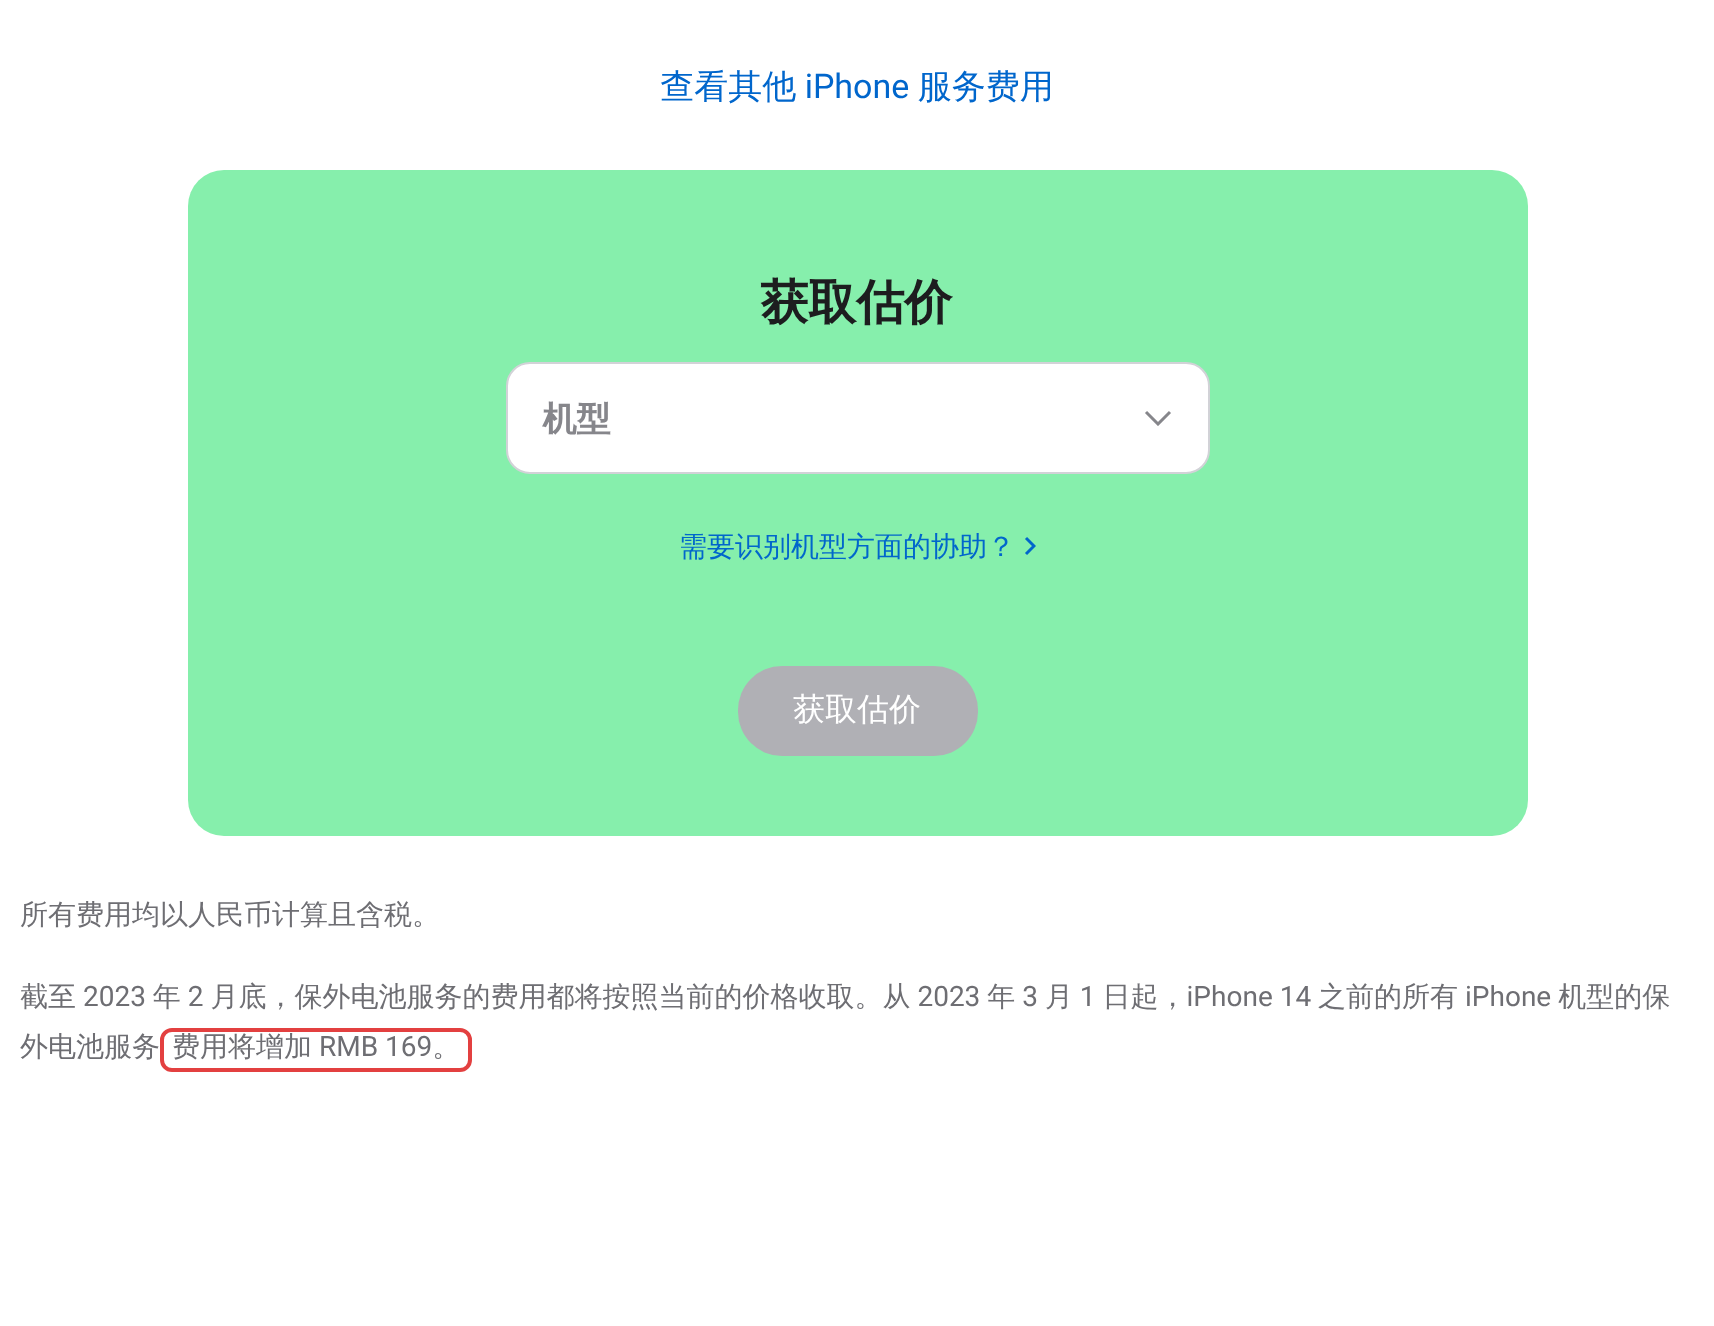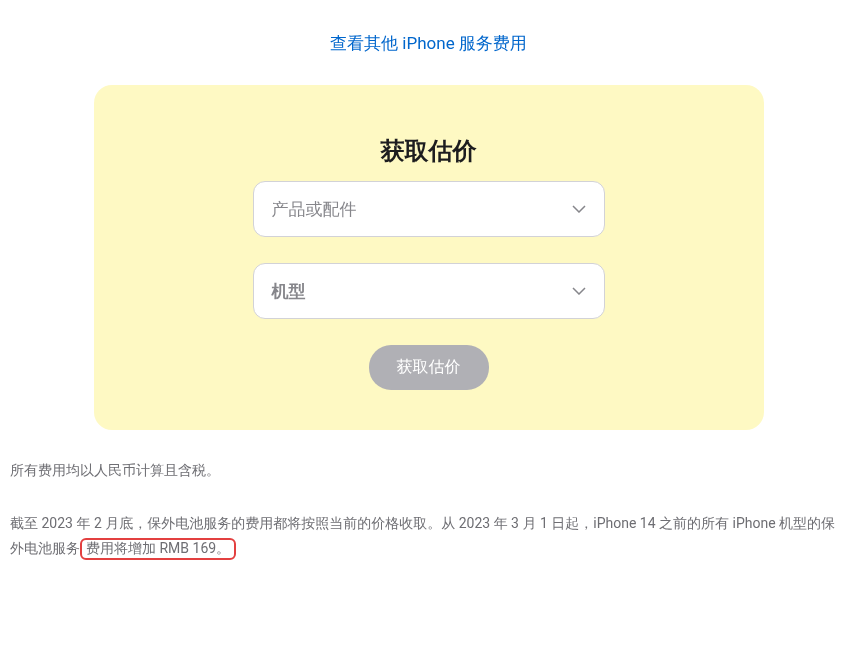--- a/index.html
+++ b/index.html
@@ -16,21 +16,21 @@
     .top-link {
       text-align: center;
       padding: 32px 0 30px 0;
     }
     .top-link a {
       color: #0066cc;
       text-decoration: none;
       font-size: 17px;
     }
     .card {
-      background: #fef9c3;
+      background: #86efac;
       border-radius: 18px;
       width: 670px;
       margin: 0 auto 24px auto;
       padding: 50px 40px 40px 40px;
       text-align: center;
     }
     .card-title {
       font-size: 24px;
       font-weight: 600;
       color: #1d1d1f;
@@ -97,62 +97,62 @@
       font-size: 16px;
       cursor: pointer;
     }
     .footer-text {
       padding: 4px 10px 0 10px;
       font-size: 14px;
       color: #6e6e73;
       line-height: 1.8;
     }
     .footer-p1 {
-      margin-bottom: 28px;
+      margin-bottom: 16px;
     }
     .highlight-box {
       display: inline;
       border: 2px solid #e34040;
       border-radius: 6px;
       padding: 0px 4px 2px 4px;
       color: #6e6e73;
     }
   </style>
 </head>
 <body>
 
 <div class="top-link">
   <a href="#">查看其他 iPhone 服务费用</a>
 </div>
 
 <div class="card">
   <div class="card-title">获取估价</div>
 
-  <div class="select-wrapper">
-    <div class="select-box">
-      <span>产品或配件</span>
-      <span class="chevron-icon">
-        <svg viewBox="0 0 14 8" fill="none" stroke="currentColor" stroke-width="1.5">
-          <path d="M1 1 L7 7 L13 1"></path>
-        </svg>
-      </span>
-    </div>
-  </div>
 
   <div class="select-wrapper">
     <div class="select-box select-second">
       <span>机型</span>
       <span class="chevron-icon">
         <svg viewBox="0 0 14 8" fill="none" stroke="currentColor" stroke-width="1.5">
           <path d="M1 1 L7 7 L13 1"></path>
         </svg>
       </span>
     </div>
   </div>
 
+  <div>
+    <a href="#" class="help-link">
+      <span>需要识别机型方面的协助？</span>
+      <span class="arrow-icon">
+        <svg viewBox="0 0 6 10" fill="none" stroke="currentColor" stroke-width="1.5">
+          <path d="M1 1 L5 5 L1 9"></path>
+        </svg>
+      </span>
+    </a>
+  </div>
 
   <button class="submit-button">获取估价</button>
 </div>
 
 <div class="footer-text">
   <p class="footer-p1">所有费用均以人民币计算且含税。</p>
   <p>
     <span>截至 2023 年 2 月底，保外电池服务的费用都将按照当前的价格收取。从 2023 年 3 月 1 日起，iPhone 14 之前的所有 iPhone 机型的保外电池服务</span><span class="highlight-box">费用将增加 RMB 169。</span>
   </p>
 </div>

